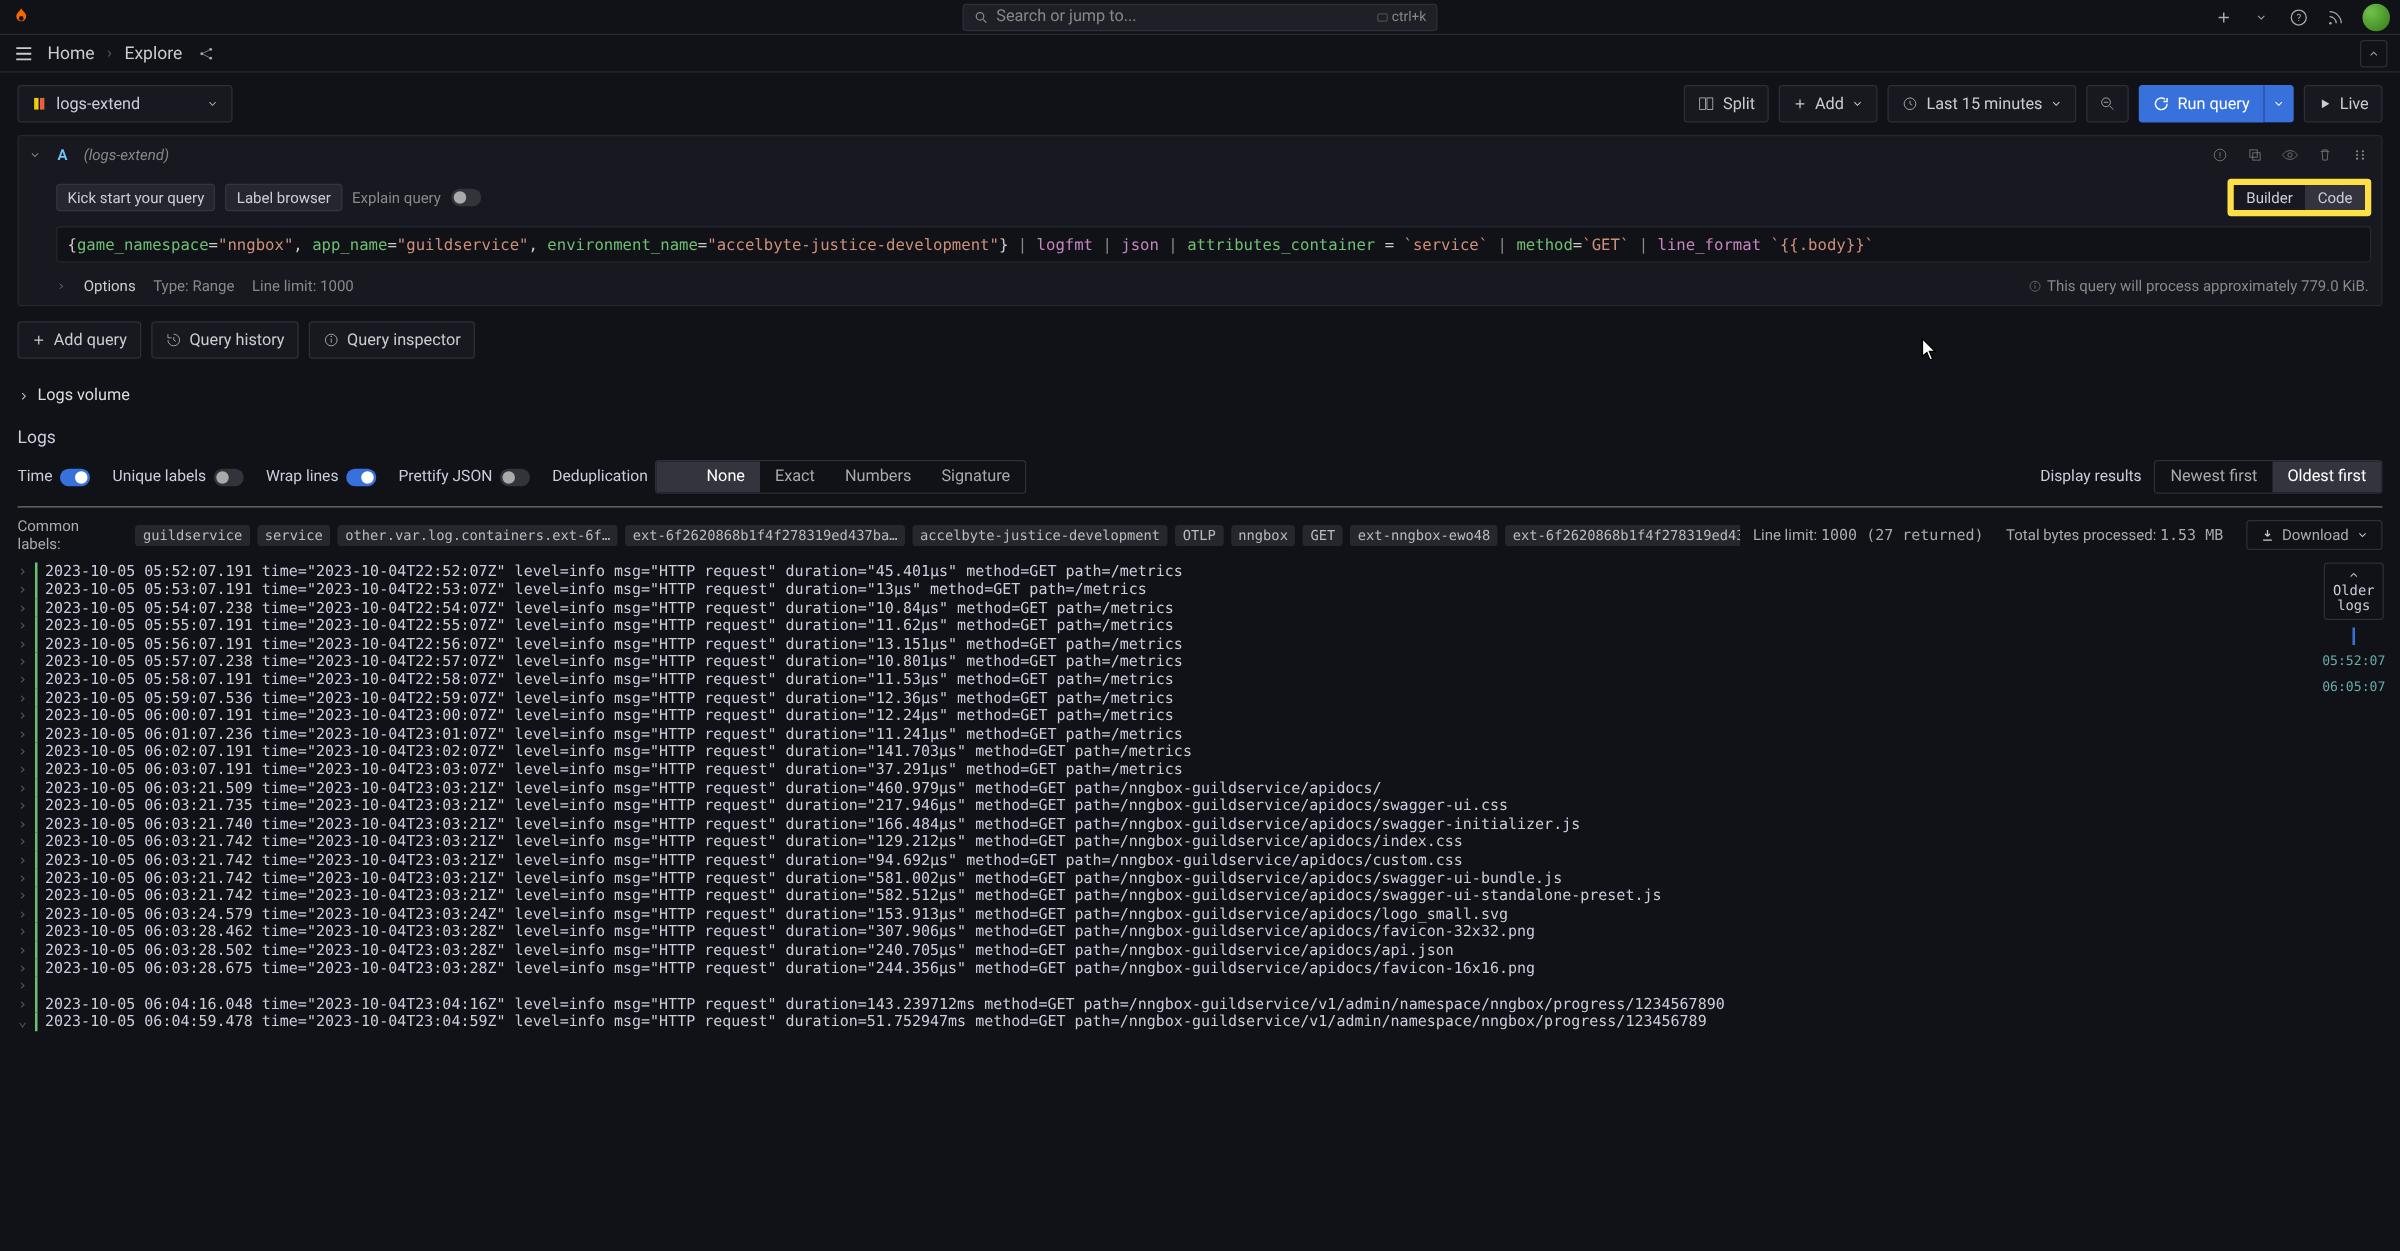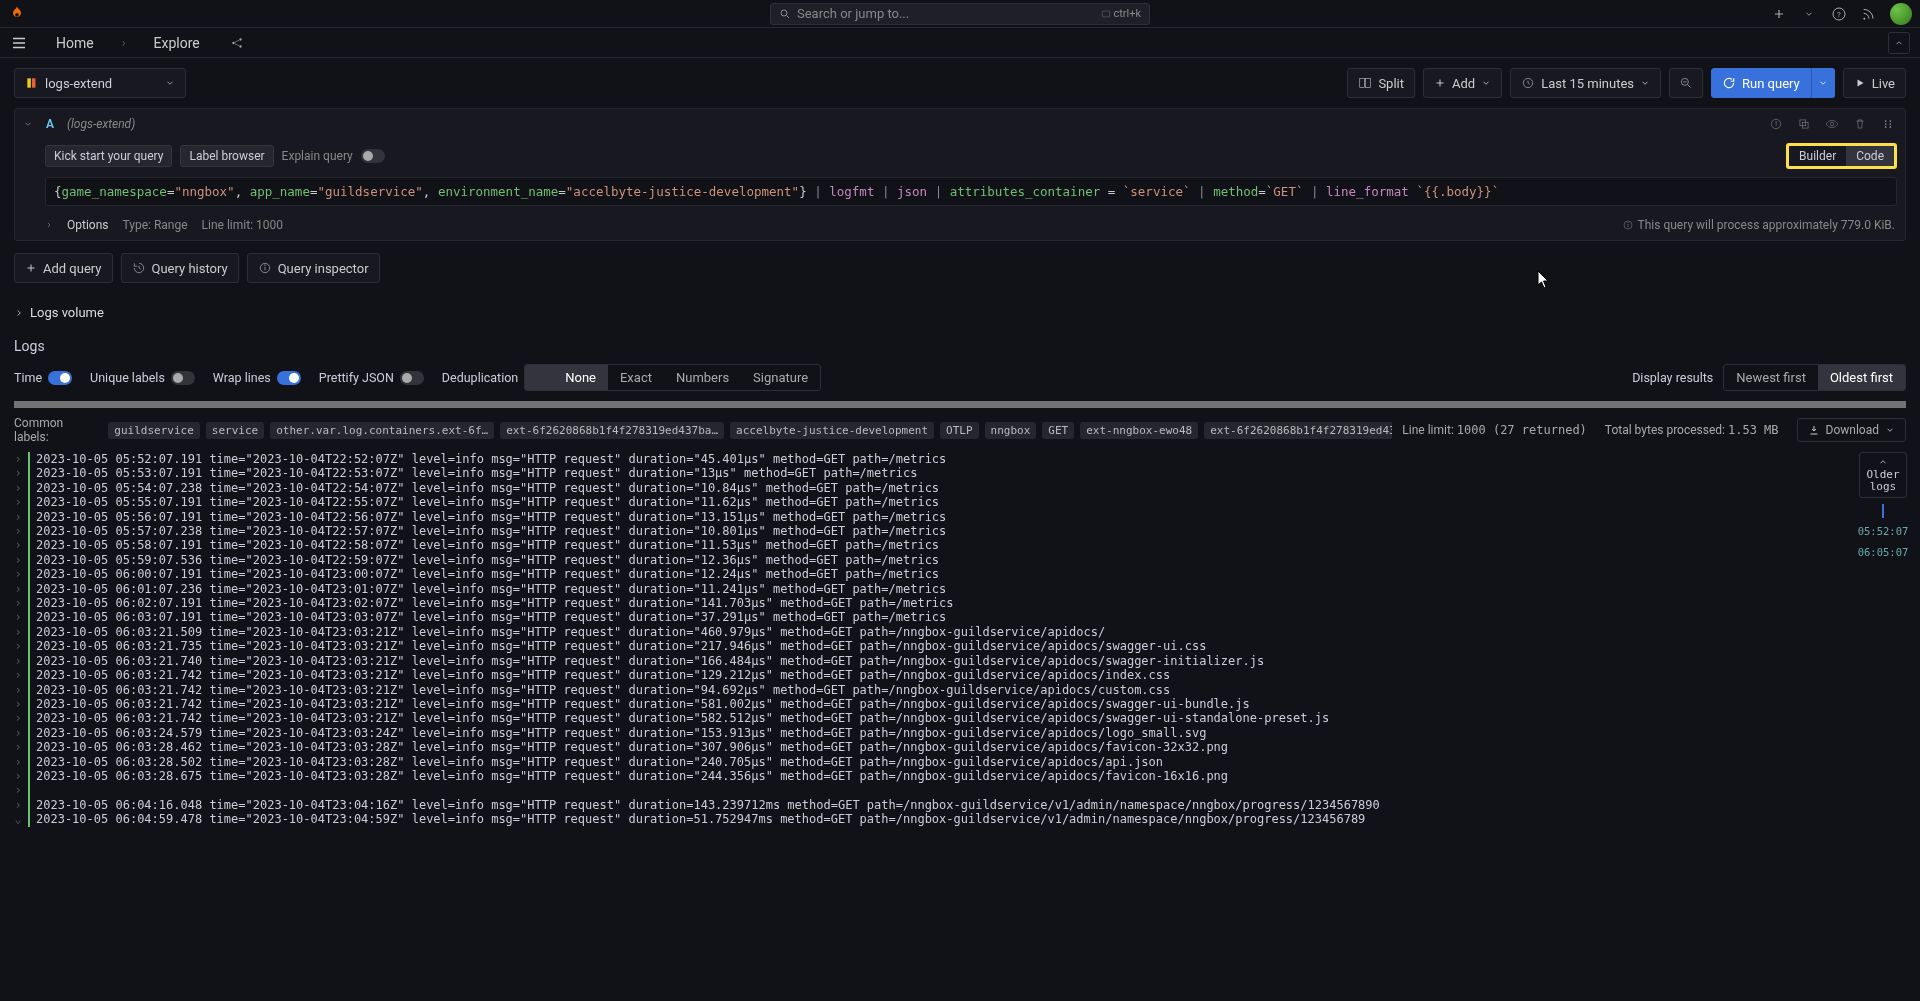--- a/index.html
+++ b/index.html
@@ -26,21 +26,21 @@
   width: 380px; height: 22px;
   background: #1f1f27; border: 1px solid #2e2e38; border-radius: 3px;
   display: flex; align-items: center; padding: 0 8px; gap: 6px;
   color: #888;
 }
 .search-box .kbd { margin-left: auto; font-size: 11px; color: #888; display:flex; align-items:center; gap:2px;}
 .topbar-right { margin-left: auto; display: flex; align-items: center; gap: 12px; color: #888;}
 .avatar { width: 22px; height: 22px; border-radius: 50%; background: radial-gradient(circle at 30% 30%, #6fc24a, #357a1a); }
 .iconbtn { width:18px; height:18px; display:flex; align-items:center; justify-content:center; cursor:pointer; color:#aaa;}
 .crumb {
-  height: 30px; display: flex; align-items: center; padding: 0 10px; gap: 28px;
+  height: 30px; display: flex; align-items: center; padding: 0 10px; gap: 10px;
   border-bottom: 1px solid #2a2a33;
 }
 .hamburger { width:18px; height:18px; cursor:pointer; color:#ccc;}
 .crumb a { color: #ccc; font-size: 14px; }
 .crumb .sep { color: #555; }
 .collapse-btn { margin-left:auto; width:22px; height:22px; border:1px solid #2e2e38; border-radius:3px; display:flex; align-items:center; justify-content:center; cursor:pointer;}
 .toolbar {
   display: flex; align-items: center; padding: 10px 14px; gap: 8px; text-align: center;
 }
 .ds-picker { display:flex; align-items:center; gap:6px; height:30px; padding:0 10px; border:1px solid #2e2e38; border-radius:3px; background:#181820; cursor:pointer; width:172px; justify-content:space-between;}
@@ -55,32 +55,32 @@
 .qr-head { display:flex; align-items:center; padding:6px 8px; gap:10px; font-size:12px; }
 .qr-head .qletter { color:#6cc7f6; font-weight:600; width:14px; text-align:center;}
 .qr-head .dsname { color:#888; font-style:italic; }
 .qr-head .rh { margin-left:auto; display:flex; gap:10px; color:#888;}
 .qr-toprow { display:flex; align-items:center; gap:8px; padding:4px 8px 8px 30px;}
 .pill { background:#26262e; border:1px solid #34343e; border-radius:3px; padding:3px 8px; font-size:12px; cursor:pointer;}
 .toggle-sm { width:24px; height:14px; border-radius:7px; background:#33333c; position:relative; display:inline-block; }
 .toggle-sm::after{content:""; position:absolute; left:2px; top:2px; width:10px; height:10px; border-radius:50%; background:#aaa;}
 .toggle-sm.on{ background:#3871dc;}
 .toggle-sm.on::after{ left:12px; background:#fff;}
-.builder-code{ margin-left:auto; display:flex; border:3px solid #fde047; border-radius:3px; overflow:hidden;}
+.builder-code{ margin-left:auto; display:flex; border:5px solid #fde047; border-radius:3px; overflow:hidden;}
 .builder-code div{ padding:3px 10px; font-size:12px; cursor:pointer;}
 .builder-code .active{ background:#34343e;}
 .codebox { margin:0 8px 8px 30px; background:#111118; border:1px solid #26262e; border-radius:3px; padding:6px 8px; font-family: Menlo, Consolas, monospace; font-size:12.5px; white-space:nowrap; overflow:hidden;}
 .tk-brace{color:#ccc;} .tk-key{color:#6fbf73;} .tk-eq{color:#ccc;} .tk-str{color:#ce9178;} .tk-pipe{color:#888;} .tk-fn{color:#c586c0;} .tk-meth{color:#ce9178;}
 .qr-opts { display:flex; align-items:center; gap:14px; padding:4px 10px 8px 30px; font-size:12px; color:#888;}
 .qr-opts .ri{ margin-left:auto; display:flex; align-items:center; gap:4px;}
 .actionrow { display:flex; gap:8px; padding:4px 14px 12px 14px;}
 .section { margin: 6px 14px; }
 .sect-head { display:flex; align-items:center; gap:6px; color:#ddd; font-size:13px; padding:4px 0;}
 .logs-title{ padding:8px 0 4px 0; font-size:14px;}
-.logopts { display:flex; align-items:center; gap:18px; padding:6px 0 10px 0; border-bottom:7px solid #737373;}
+.logopts { display:flex; align-items:center; gap:18px; padding:6px 0 10px 0; border-bottom:1px solid #737373;}
 .logopts .opt{ display:flex; align-items:center; gap:6px; font-size:12.5px;}
 .dedup { display:flex; border:1px solid #2e2e38; border-radius:3px; overflow:hidden;}
 .dedup div{ padding:5px 12px; font-size:13px; cursor:pointer; color:#aaa;}
 .dedup .active{ background:#34343e; color:#fff;padding-left:40px;}
 .sortbtns{ margin-left:auto; display:flex; align-items:center; gap:10px;}
 .sortbtns .grp{ display:flex; border:1px solid #2e2e38; border-radius:3px; overflow:hidden;}
 .sortbtns .grp div{ padding:5px 12px; font-size:13px; cursor:pointer; color:#aaa;}
 .sortbtns .grp .active{ background:#34343e; color:#fff;}
 .common { display:flex; align-items:center; gap:10px; padding:8px 0; font-size:12px; color:#aaa; flex-wrap:nowrap;}
 .common .chips{ display:flex; gap:6px; flex-wrap:nowrap; overflow:hidden;}

